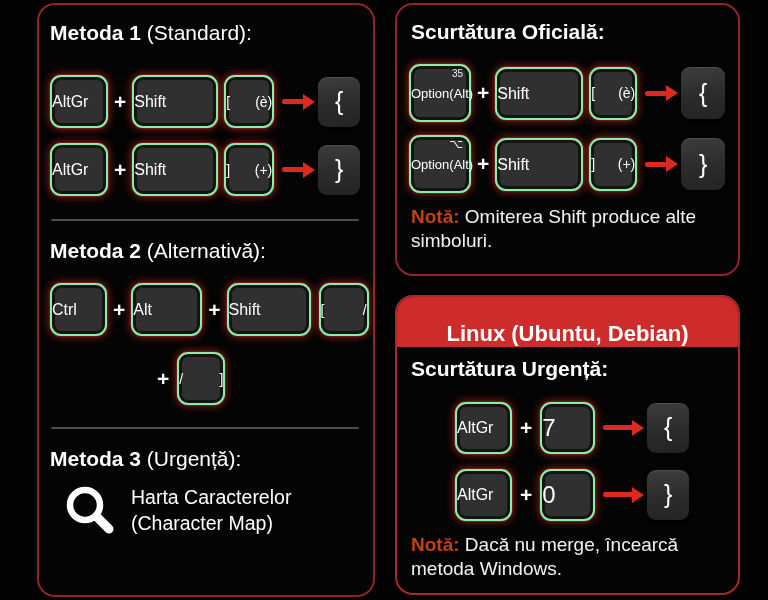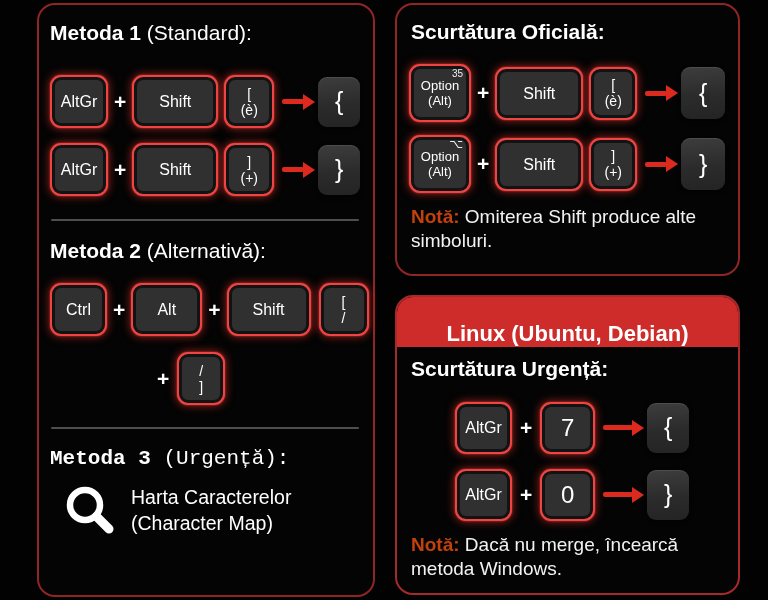--- a/index.html
+++ b/index.html
@@ -11,23 +11,23 @@
   }
   .panel{
     position:absolute;background:#040404;
     border:2px solid #8f2525;border-radius:18px;
   }
   .heading{position:absolute;font-size:21px;line-height:26px;color:#fff;white-space:nowrap;}
   .heading b{font-weight:700;}
   .krow{position:absolute;display:flex;align-items:center;}
   .key{
     position:relative;box-sizing:border-box;
-    background:#303030;border:2px solid #ef4444;border-radius:11px;
+    background:#303030;border:2px solid #86efac;border-radius:11px;
     box-shadow:0 0 9px 1px rgba(232,55,45,.55),0 0 2px rgba(232,55,45,.9),inset 0 0 0 3px #131313;
-    display:flex;flex-direction:column;align-items:center;justify-content:center;
+    display:flex;flex-direction:row;align-items:center;justify-content:space-between;
     color:#fff;font-size:16px;flex:0 0 auto;
   }
   .key .kl{line-height:17px;}
   .key.two .kl{font-size:14px;line-height:16px;}
   .key.opt{font-size:13px;}
   .key.opt .kl{line-height:15px;}
   .key .corner{position:absolute;top:2px;right:6px;font-size:10px;line-height:11px;color:#eee;}
   .key.num .kl{font-size:24px;line-height:26px;}
   .rkey{
     box-sizing:border-box;flex:0 0 auto;
@@ -131,21 +131,21 @@
     <div class="krow" style="left:118px;top:347px;height:53px;">
       <span class="plus" style="margin:0 8px 0 0;">+</span>
       <div class="key two" style="width:48px;height:53px;">
         <span class="kl">/</span>
         <span class="kl">]</span>
       </div>
     </div>
 
     <div class="divider" style="left:12px;width:308px;top:422px;"></div>
 
-    <div class="heading" style="left:11px;top:441px;font-family:Liberation Mono, monospace;">
+    <div class="heading" style="left:11px;top:441px;">
       <b>Metoda 3</b><span> (Urgență):</span>
     </div>
 
     <div class="m3row" style="left:24px;top:478px;">
       <svg width="54" height="54" viewBox="0 0 54 54">
         <circle cx="22" cy="22" r="15" fill="none" stroke="#ffffff" stroke-width="6.5"></circle>
         <line x1="33.5" y1="33.5" x2="46" y2="46" stroke="#ffffff" stroke-width="9" stroke-linecap="round"></line>
       </svg>
       <div class="m3text">
         <div>Harta Caracterelor</div>

